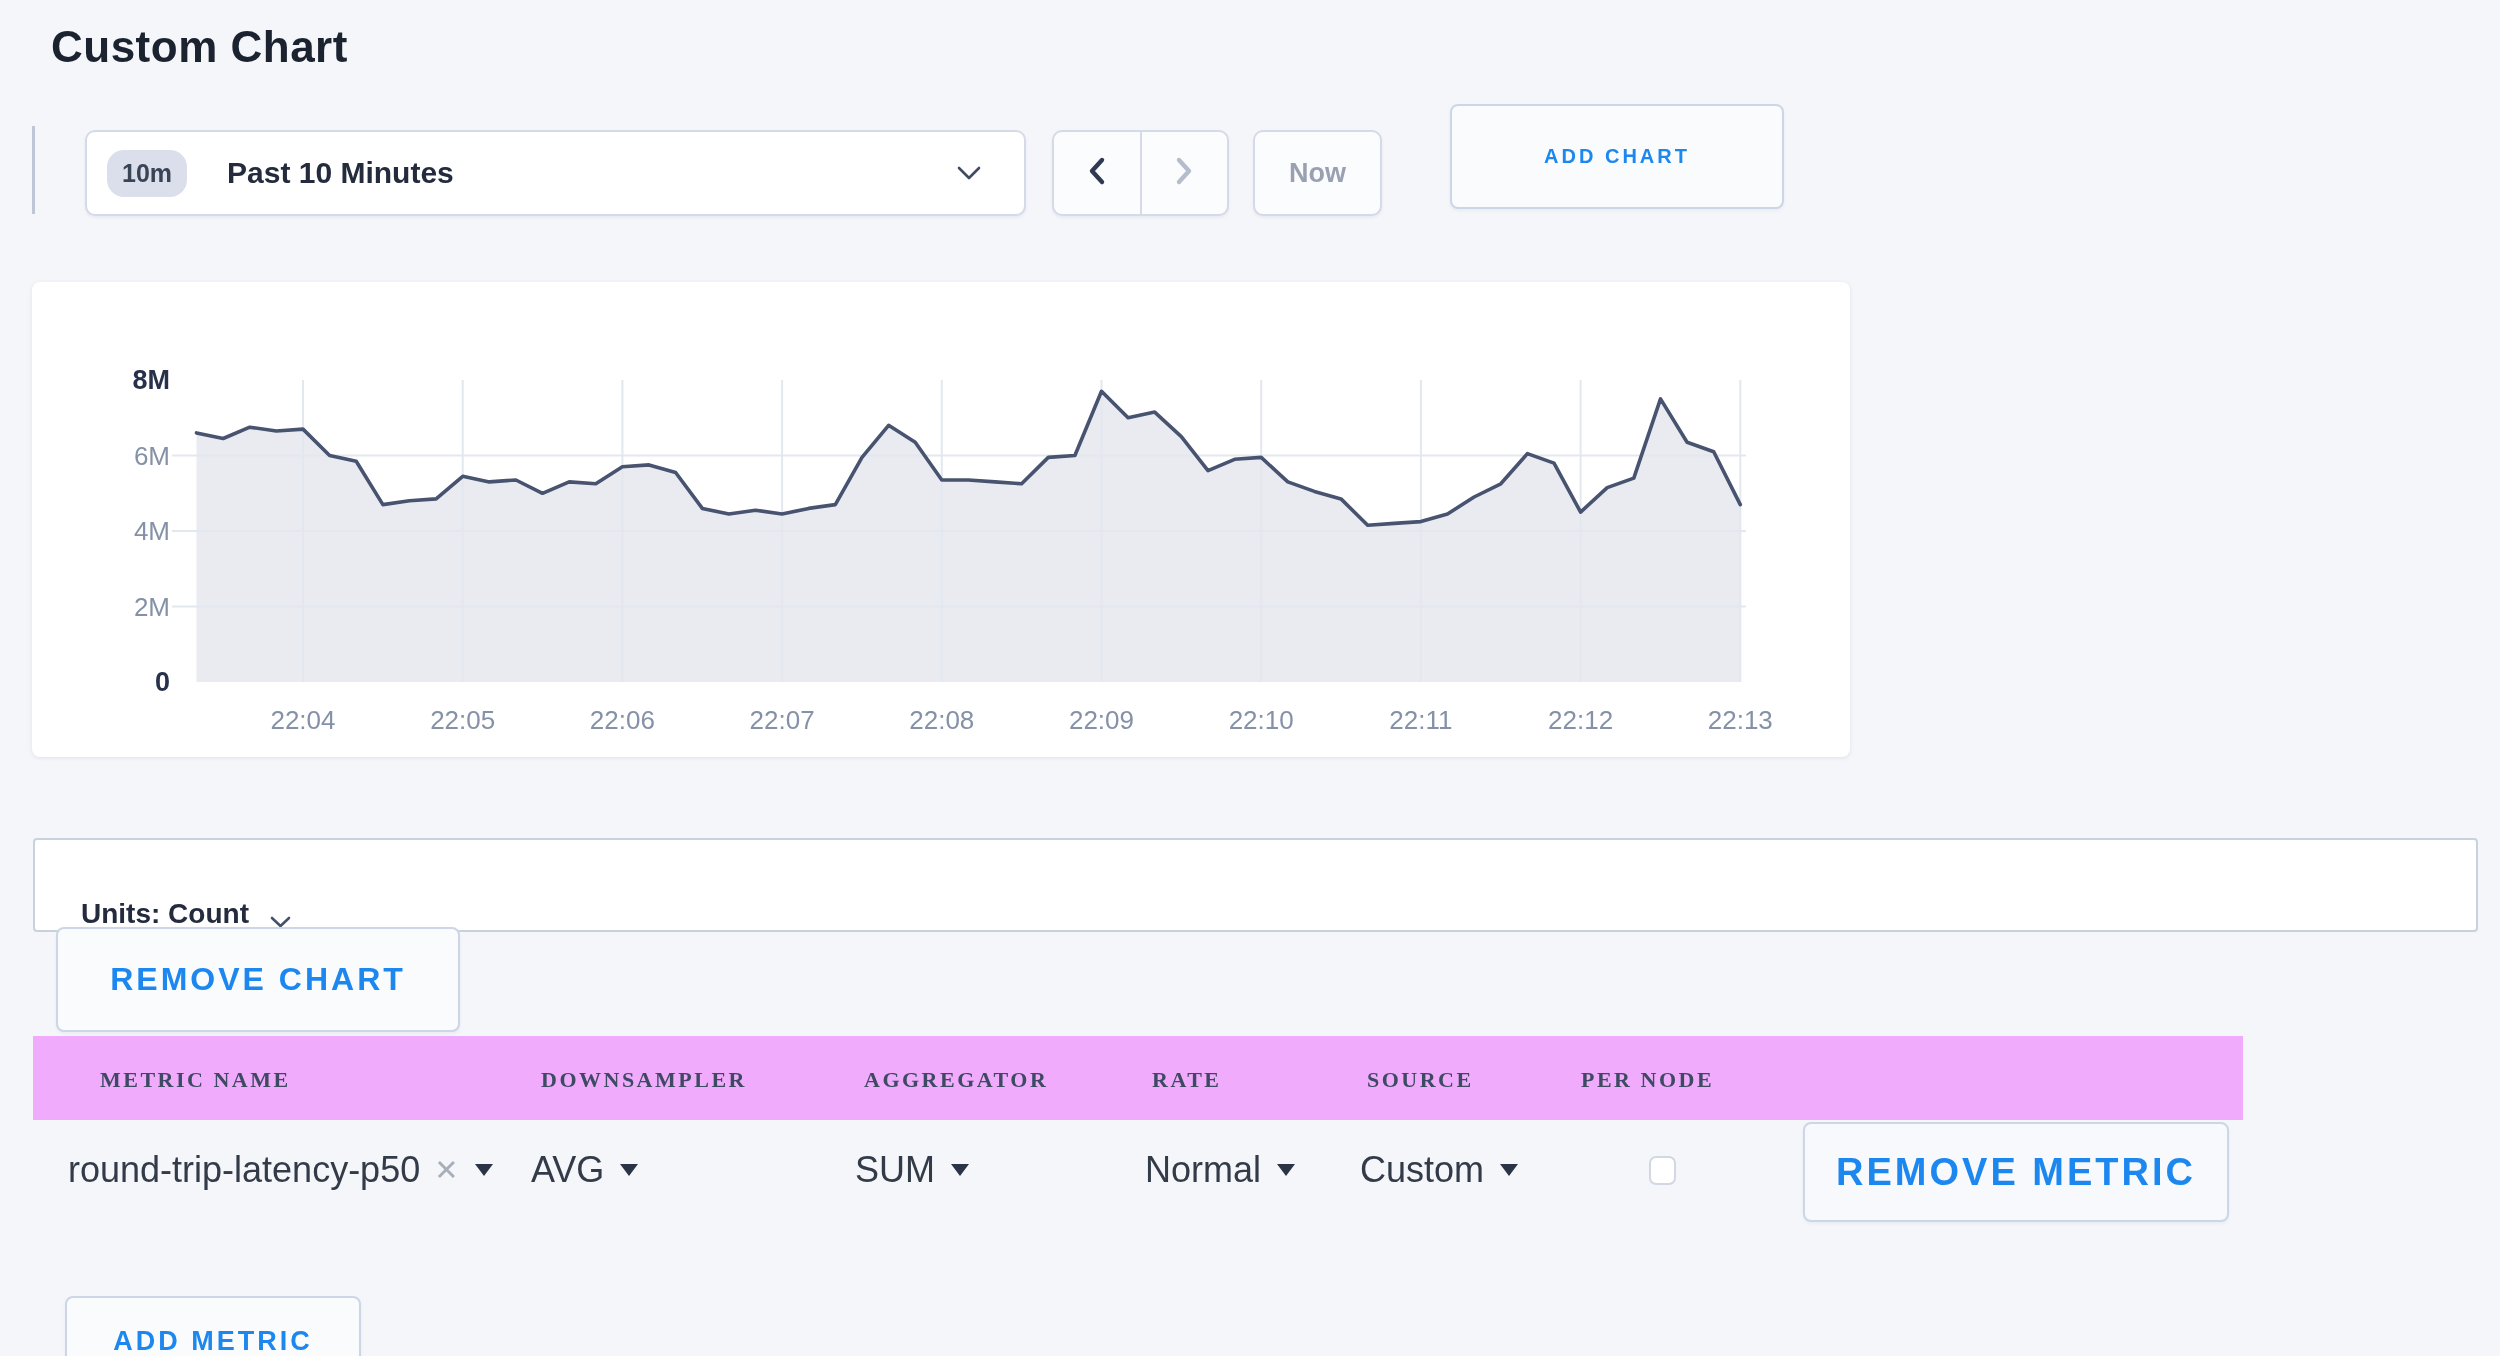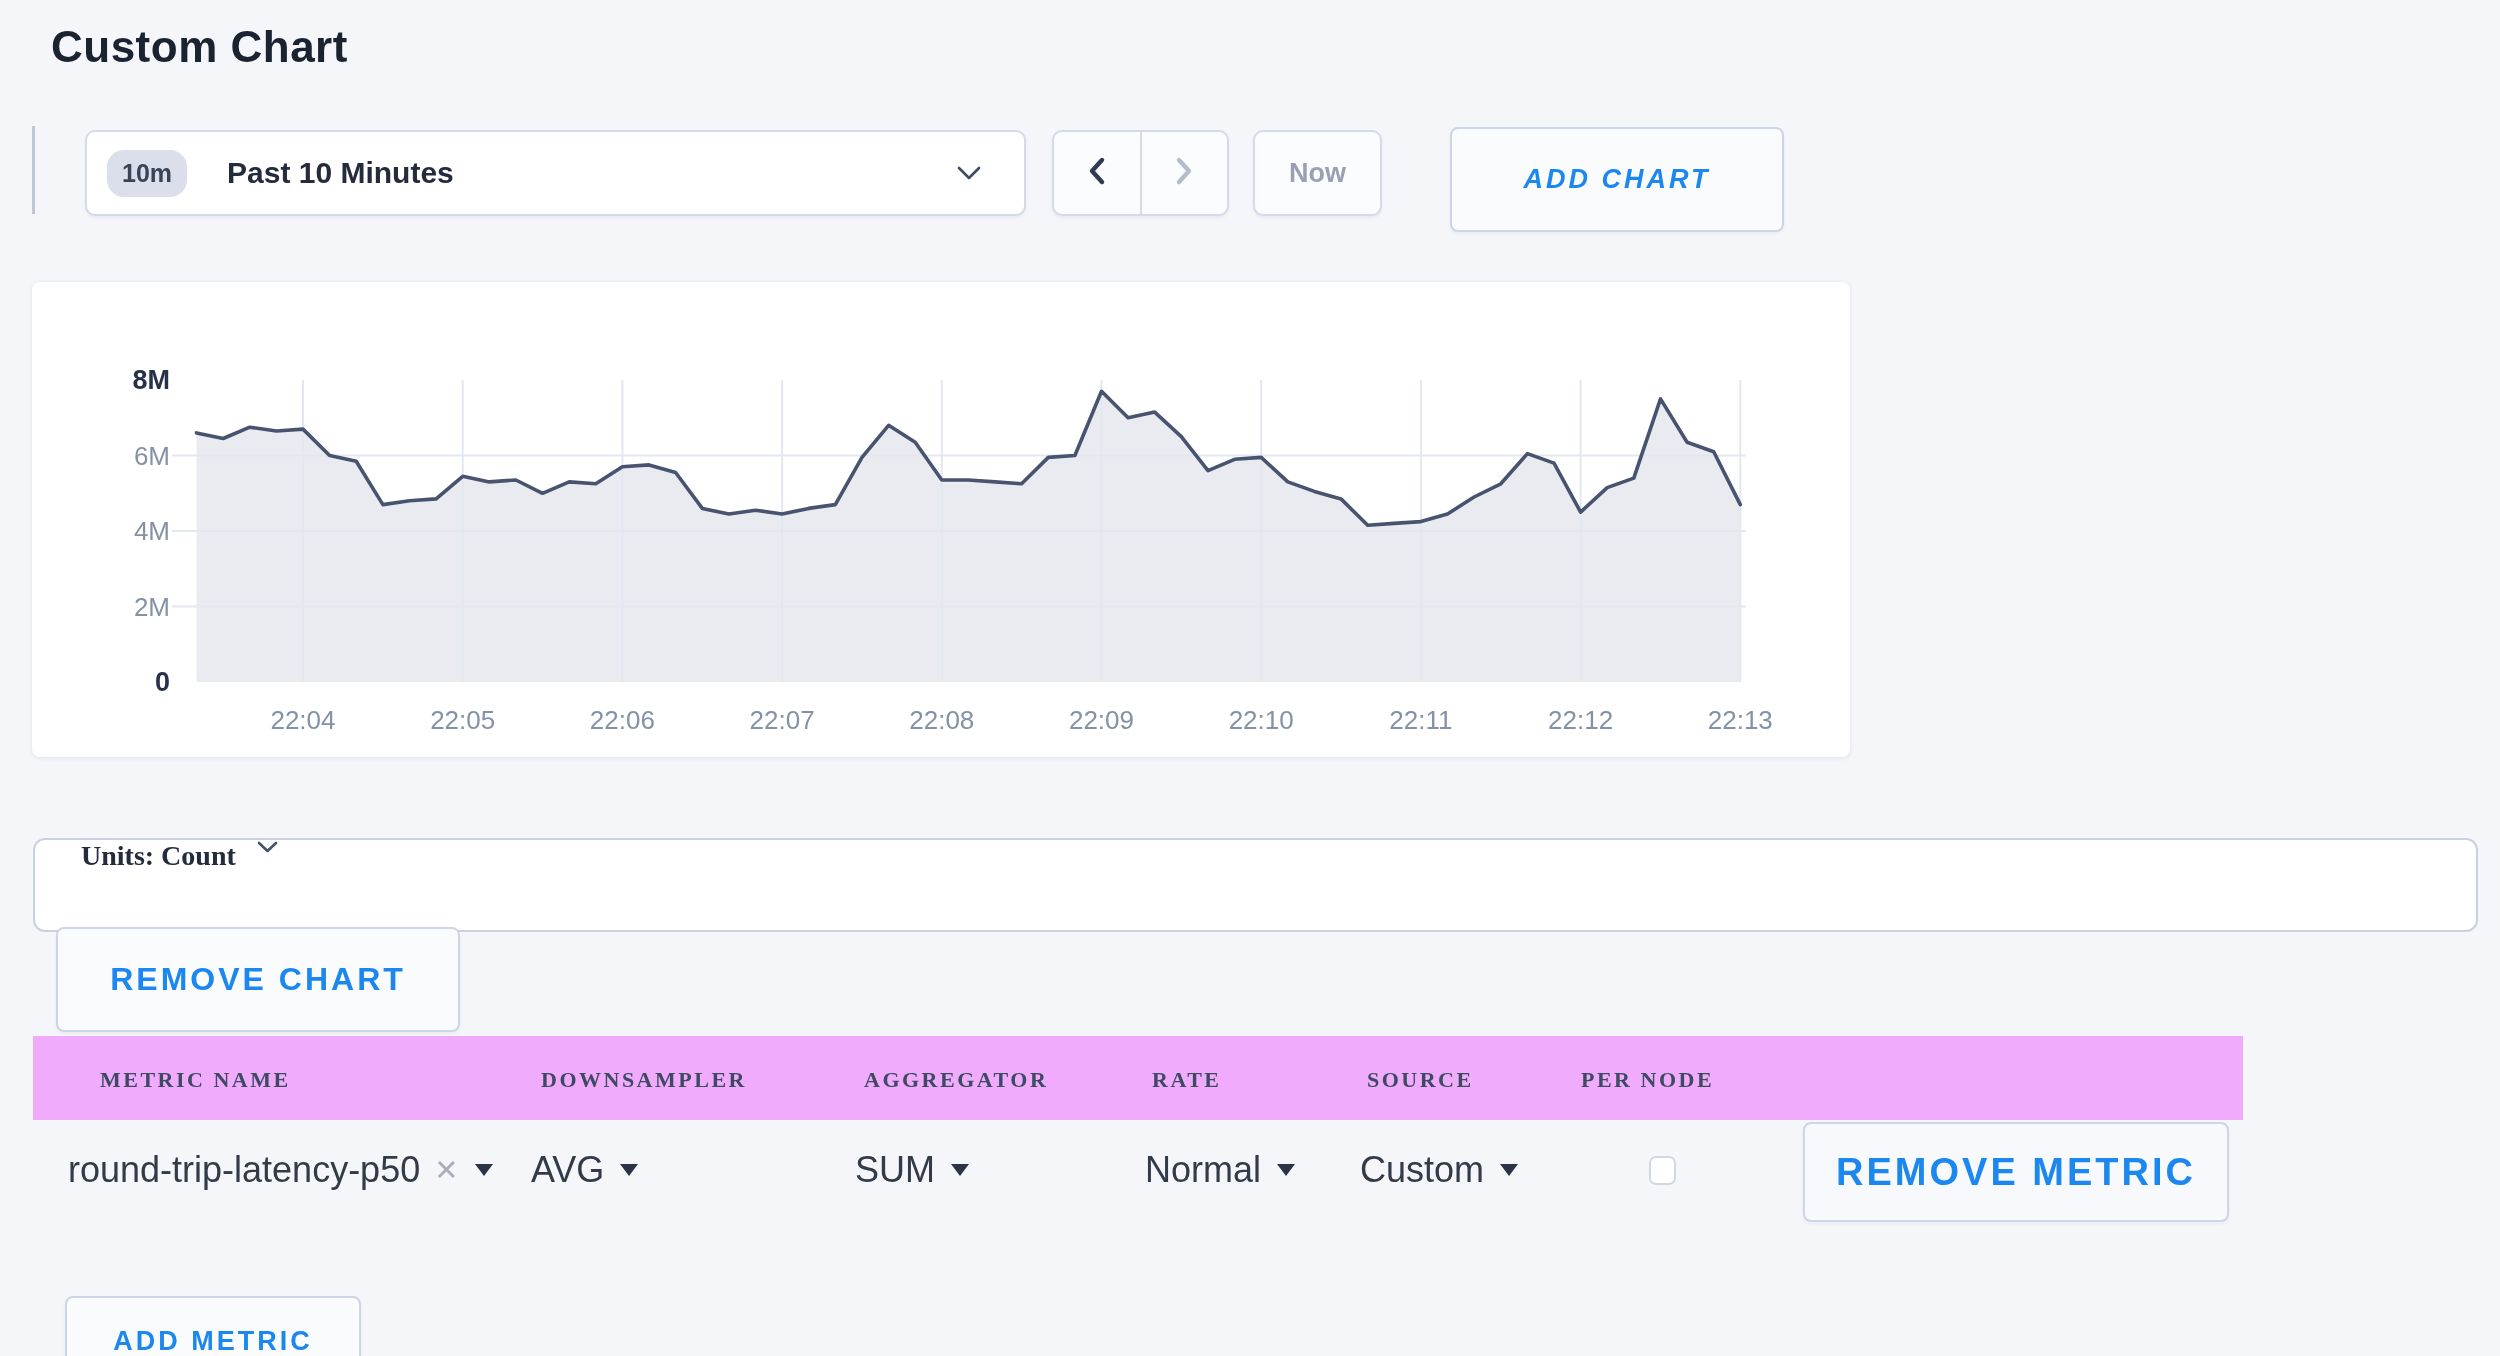--- a/index.html
+++ b/index.html
@@ -32,30 +32,30 @@
   .step-half{flex:1;height:100%;display:flex;align-items:center;justify-content:center;}
   .step-divider{width:2px;height:100%;background:#d4dae7;}
   #now-button{left:1253px;top:130px;width:125px;height:82px;justify-content:center;
     font-size:27px;font-weight:700;color:#98a0b2;}
   .blue-button{
     background:#f9fbfd;border:2px solid #ccd6e6;border-radius:8px;
     display:flex;align-items:center;justify-content:center;
     color:#1d87f0;font-weight:700;letter-spacing:3px;cursor:pointer;
     box-shadow:0 2px 3px rgba(70,80,110,0.06);
   }
-  #add-chart-button{left:1450px;top:127px;width:330px;height:101px;font-size:27px;font-style:italic;}
+  #add-chart-button{left:1450px;top:104px;width:330px;height:101px;font-size:20px;}
   
   #chart-card{
     left:32px;top:282px;width:1818px;height:475px;background:#ffffff;border-radius:8px;
     box-shadow:0 1px 4px rgba(40,50,80,0.10);
   }
   
   #units-bar{
     left:33px;top:838px;width:2441px;height:90px;background:#ffffff;
-    border:2px solid #c9d0e0;border-radius:12px;display:flex;align-items:flex-start;cursor:pointer;font-family:Liberation Serif, serif;
+    border:2px solid #c9d0e0;border-radius:4px;display:flex;align-items:flex-end;cursor:pointer;
   }
   #units-label{margin-left:46px;font-size:28px;font-weight:700;color:#232b3c;}
   #units-chevron{margin-left:20px;display:flex;}
   #remove-chart-button{left:56px;top:927px;width:400px;height:101px;font-size:32px;}
   
   #table-header-band{left:33px;top:1036px;width:2210px;height:84px;background:#f0abfc;font-family:Liberation Serif, serif;}
   .th{
     position:absolute;top:31px;font-size:22px;font-weight:700;letter-spacing:2.5px;color:#3d4a62;white-space:nowrap;
   }
   #metric-row{left:33px;top:1120px;width:2467px;height:100px;}

